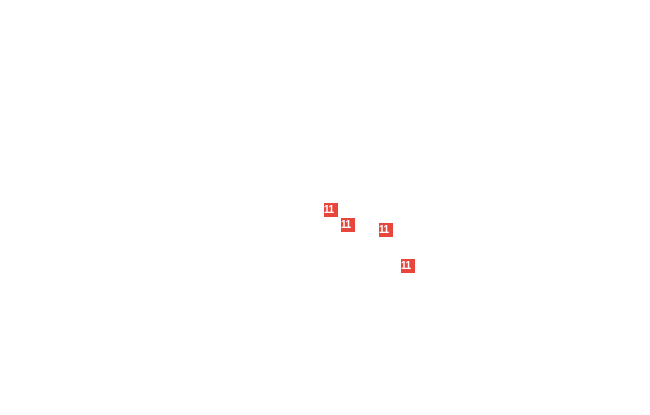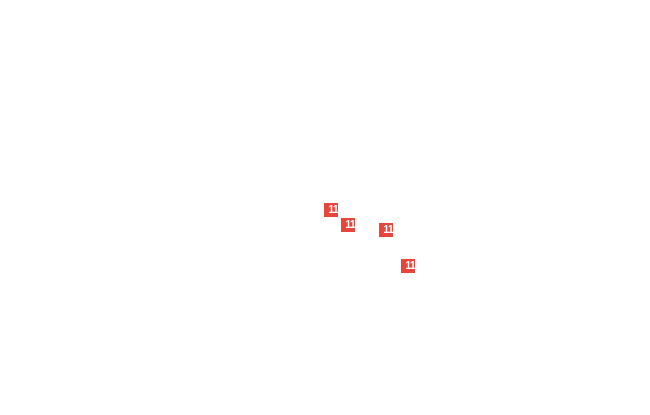--- a/index.html
+++ b/index.html
@@ -19,21 +19,21 @@
     .marker {
       position: absolute;
       width: 14px;
       height: 14px;
       background: #e8453c;
       color: #ffffff;
       font-family: "Liberation Sans", sans-serif;
       font-weight: bold;
       font-size: 10px;
       line-height: 14px;
-      text-align: right;
+      text-align: left;
       letter-spacing: -0.5px;
       cursor: pointer;
       box-sizing: border-box;
     }
   </style>
 </head>
 <body>
 
 <div class="map-canvas">
   <div class="marker" style="left:324px; top:203px;">11</div>

